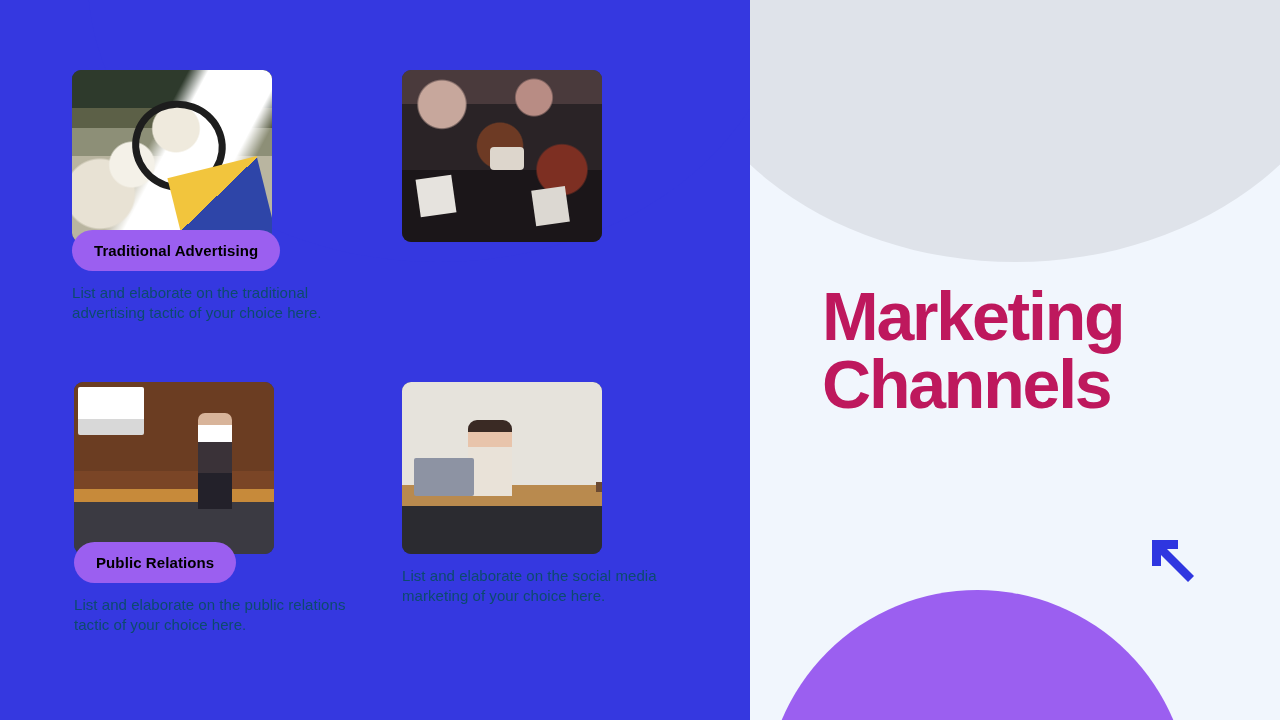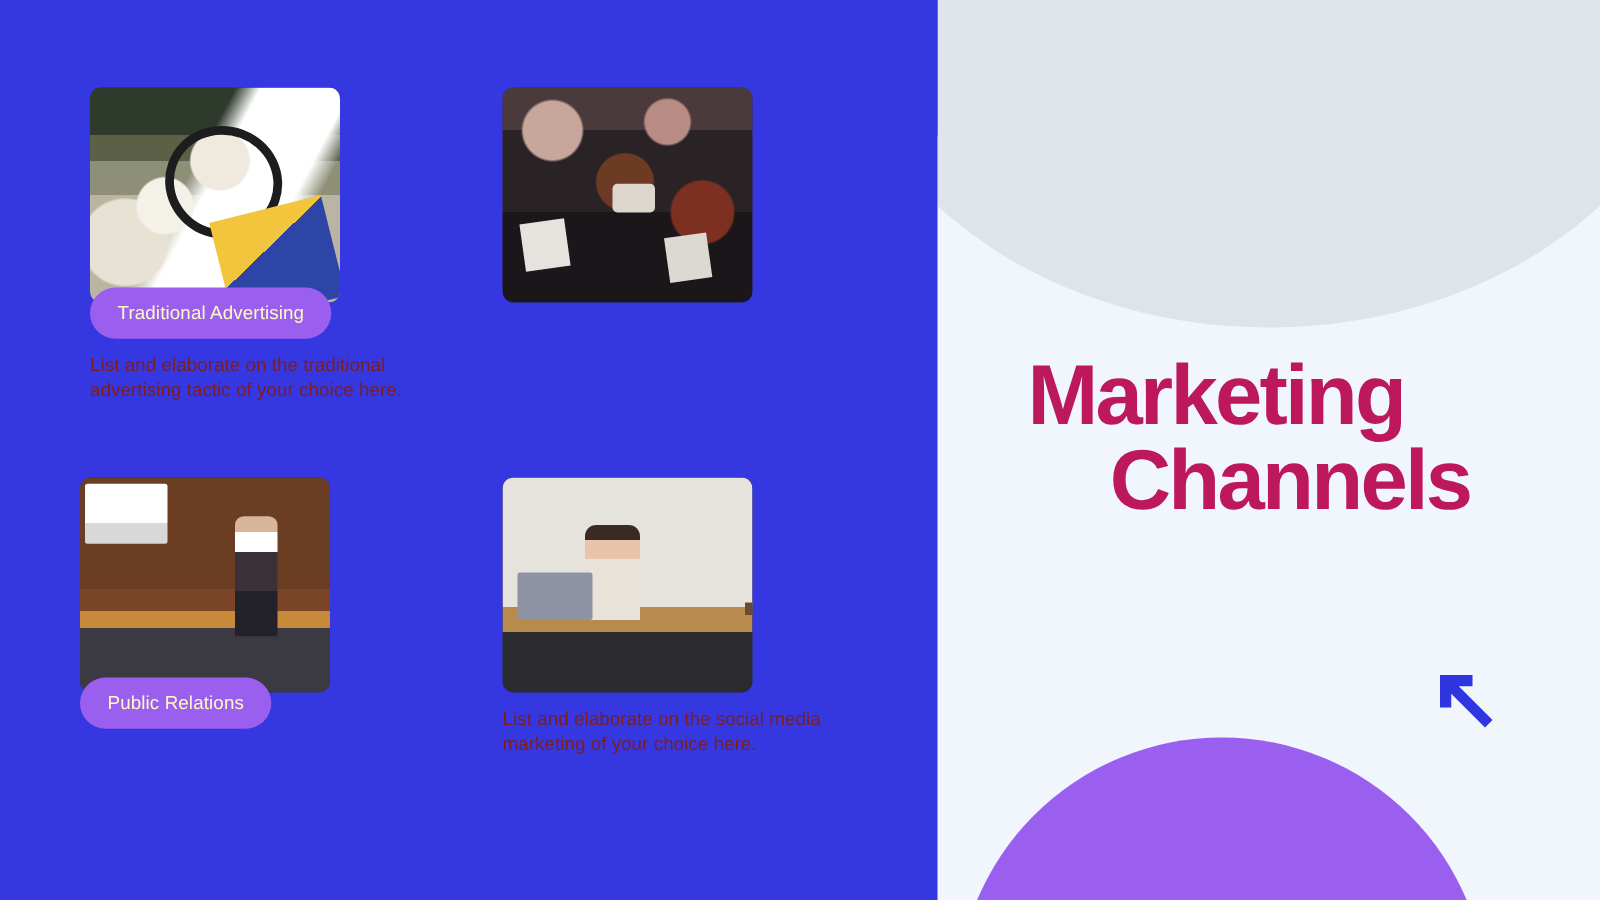--- a/index.html
+++ b/index.html
@@ -72,21 +72,21 @@
     top: 0;
     width: 750px;
     height: 720px;
   }
   .card {
     position: absolute;
     width: 330px;
   }
   .card-c0 { left: 72px;  top: 70px; }
   .card-c1 { left: 402px; top: 70px; }
-  .card-c2 { left: 64px;  top: 382px; }
+  .card-c2 { left: 74px;  top: 382px; }
   .card-c3 { left: 402px; top: 382px; }
 
   .thumb {
     position: relative;
     width: 200px;
     height: 172px;
     border-radius: 9px;
     overflow: hidden;
     background: #2a2d66;
   }
@@ -195,48 +195,49 @@
   }
 
   .pill {
     position: relative;
     margin-top: -42px;
     display: inline-block;
     max-width: 330px;
     padding: 13px 22px;
     border-radius: 26px;
     background: #9b5ff0;
-    color: #fef9c3;
+    color: #000000;
     font-size: 15px;
     line-height: 1;
     letter-spacing: .1px;
     white-space: nowrap;
+    font-weight: bold;
   }
   .desc {
     margin-top: 12px;
     width: 290px;
-    color: #7f1d1d;
+    color: #0c4a6e;
     font-size: 15px;
     line-height: 20px;
     letter-spacing: .05px;
   }
 
   
   .title {
     position: absolute;
     left: 822px;
     top: 282px;
     width: 420px;
     color: #be185d;
     font-size: 68px;
     line-height: 68px;
     font-weight: bold;
     letter-spacing: -2.2px;
   }
-  .title .l2 { display: block; text-align: center; }
+  .title .l2 { display: block; }
 
   
   .arrow {
     position: absolute;
     left: 1148px;
     top: 536px;
     width: 52px;
     height: 52px;
   }
 </style>
@@ -268,20 +269,21 @@
       <div class="thumb">
         <div class="ph ph-crowd"></div>
       </div>
     </div>
 
     <div class="card card-c2">
       <div class="thumb">
         <div class="ph ph-talk"></div>
       </div>
       <div class="pill">Public Relations</div>
+      <div class="desc">List and elaborate on the public relations tactic of your choice here.</div>
     </div>
 
     <div class="card card-c3">
       <div class="thumb">
         <div class="ph ph-desk"></div>
       </div>
       <div class="desc">List and elaborate on the social media marketing of your choice here.</div>
     </div>
 
   </div>

